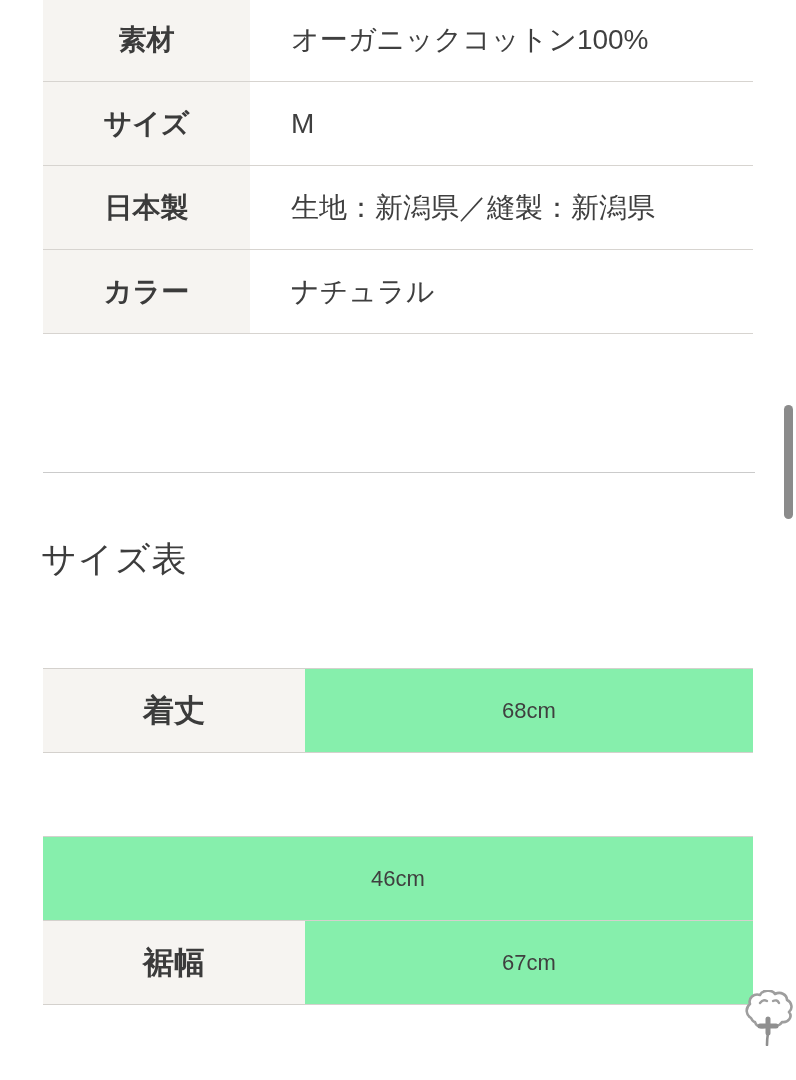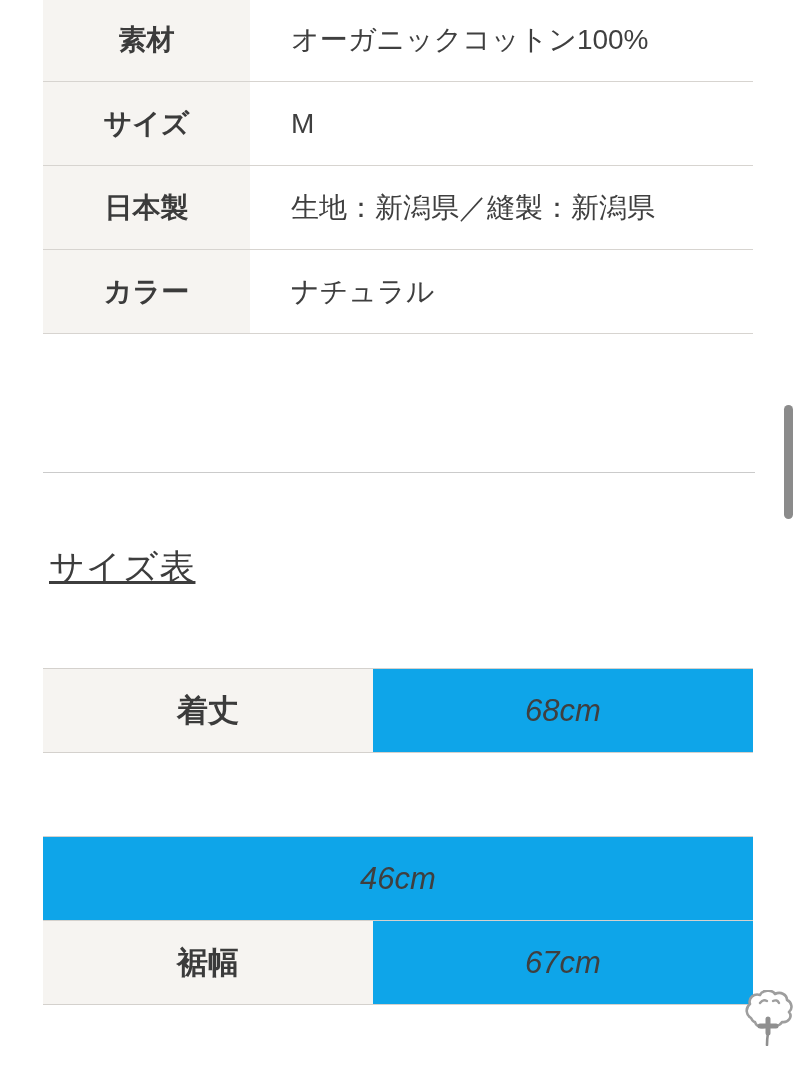--- a/index.html
+++ b/index.html
@@ -43,27 +43,27 @@
   
   .size-table {
     position: absolute; left: 43px; top: 668px; width: 710px;
     border-top: 1px solid #d4d1cd;
   }
   .size-row {
     display: flex; height: 84px; box-sizing: border-box;
     border-bottom: 1px solid #d4d1cd;
   }
   .size-label {
-    width: 330px; background: #f6f4f1;
+    width: 262px; background: #f6f4f1;
     display: flex; align-items: center; justify-content: center;
     font-size: 31px; font-weight: bold; color: #3b3b3b;
   }
   .size-value {
     flex: 1; display: flex; align-items: center; justify-content: center;
-    font-size: 31px; color: #3f3f3f; background: #0ea5e9; font-style: italic;
+    font-size: 22px; color: #3f3f3f; background: #86efac;
   }
 
   
   .scroll-thumb {
     position: absolute; left: 784px; top: 405px;
     width: 9px; height: 114px; border-radius: 5px;
     background: #8b8b8b;
   }
 
   
@@ -92,21 +92,21 @@
     <div class="spec-value">生地：新潟県／縫製：新潟県</div>
   </div>
   <div class="spec-row">
     <div class="spec-label">カラー</div>
     <div class="spec-value">ナチュラル</div>
   </div>
 </div>
 
 <div class="divider"></div>
 
-<h2 class="size-heading" style="margin:8px;text-decoration:underline;">サイズ表</h2>
+<h2 class="size-heading" style="margin:0;">サイズ表</h2>
 
 <div class="size-table">
   <div class="size-row">
     <div class="size-label">着丈</div>
     <div class="size-value">68cm</div>
   </div>
   <div class="size-row">
   </div>
   <div class="size-row">
     <div class="size-value">46cm</div>

